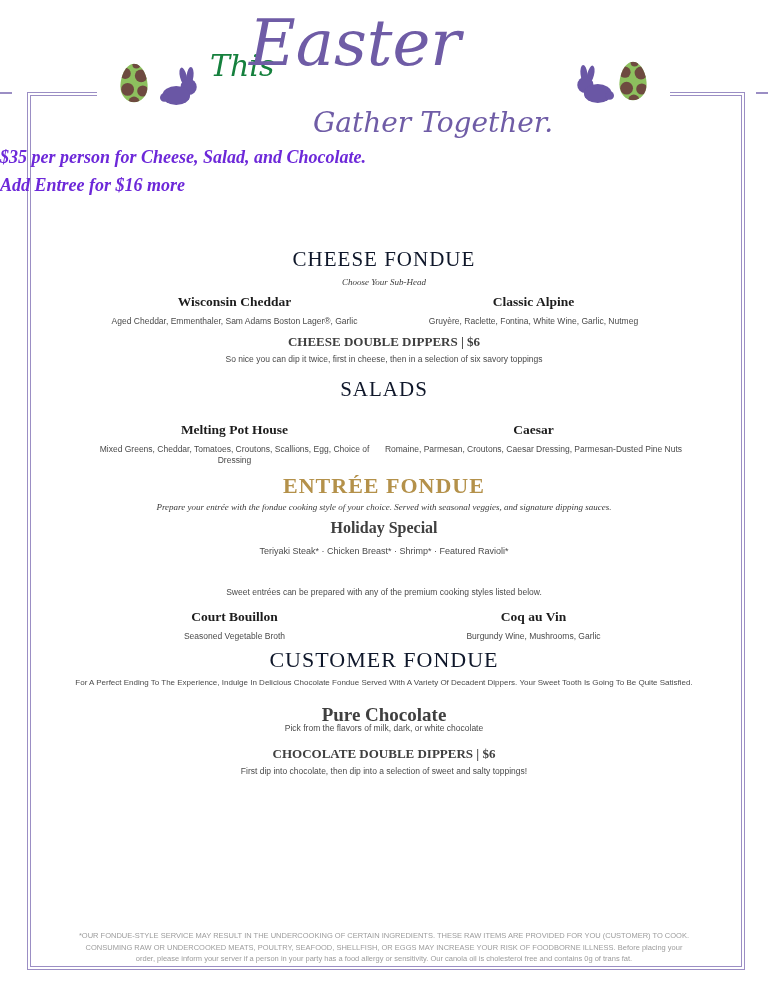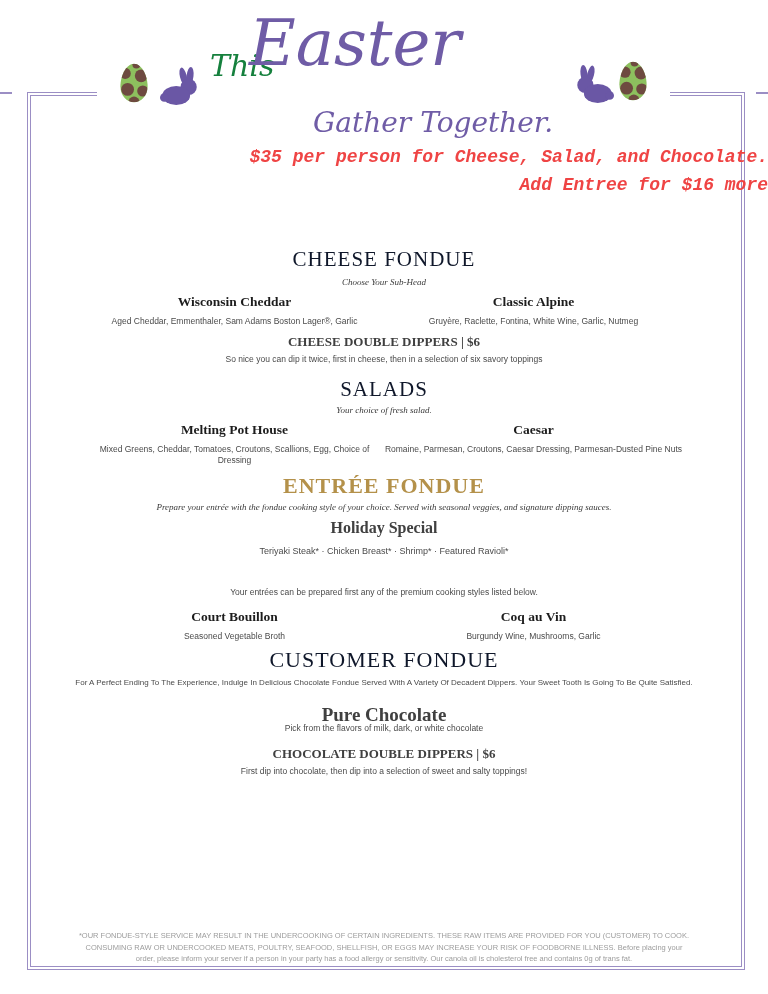--- a/index.html
+++ b/index.html
@@ -15,23 +15,23 @@
   .header-band{position:absolute;left:97px;top:20px;width:573px;height:96px;background:#fff;z-index:2;}
   .egg,.bunny{position:absolute;}
   .flip{transform:scaleX(-1);}
   .pre-title{position:absolute;left:113px;top:28px;
              font-family:"DejaVu Serif",serif;font-style:italic;font-size:30px;color:#15803d;}
   .script-title{position:absolute;left:152px;top:-14px;
              font-family:"DejaVu Serif",serif;font-style:italic;font-size:64px;color:#6f5ca6;}
   .gather{position:absolute;left:0;right:0;top:106px;text-align:center;z-index:2;
           transform:translateX(49px);font-family:"DejaVu Serif",serif;font-style:italic;
           font-size:28px;color:#6f5ca6;}
-  .offer{position:absolute;left:0;right:0;top:143px;text-align:right;z-index:2;
-         font-family:Liberation Mono, monospace;font-weight:bold;font-style:italic;
-         font-size:18px;line-height:28px;color:#ef4444;white-space:nowrap;}
+  .offer{position:absolute;left:0;right:0;top:143px;text-align:left;z-index:2;
+         font-family:Liberation Serif, serif;font-weight:bold;font-style:italic;
+         font-size:18px;line-height:28px;color:#6d28d9;white-space:nowrap;}
   
   .abs{position:absolute;left:0;right:0;text-align:center;}
   .sec-title{font-family:"Liberation Serif",serif;color:#0f172a;letter-spacing:1px;font-size:21px;}
   .sec-title.gold{color:#b4914a;font-weight:bold;font-size:22px;}
   .sec-title.big{font-size:22px;}
   .sec-title.small{font-size:15px;letter-spacing:0.5px;}
   .subhead-italic{font-family:"Liberation Serif",serif;font-style:italic;font-size:9px;color:#3a3a3a;white-space:nowrap;}
   .subhead-sans{font-size:8.5px;color:#4a4a4a;white-space:nowrap;}
   .cols{position:absolute;left:85px;right:85px;display:flex;}
   .col{flex:1;text-align:center;}
@@ -128,38 +128,37 @@
     </div>
     <div class="col">
       <div class="item-name">Classic Alpine</div>
       <div class="item-desc">Gruyère, Raclette, Fontina, White Wine, Garlic, Nutmeg</div>
     </div>
   </div>
   <div class="abs feature-name" style="top:334px;">CHEESE DOUBLE DIPPERS | $6</div>
   <div class="abs feature-desc" style="top:354px;">So nice you can dip it twice, first in cheese, then in a selection of six savory toppings</div>
 
   <div class="abs sec-title" style="top:377px;">SALADS</div>
-  <div class="abs subhead-italic" style="top:405px;">Your choice of fresh salad.</div>
   <div class="cols" style="top:422px;">
     <div class="col">
       <div class="item-name">Melting Pot House</div>
       <div class="item-desc">Mixed Greens, Cheddar, Tomatoes, Croutons, Scallions, Egg, Choice of Dressing</div>
     </div>
     <div class="col">
       <div class="item-name">Caesar</div>
       <div class="item-desc">Romaine, Parmesan, Croutons, Caesar Dressing, Parmesan-Dusted Pine Nuts</div>
     </div>
   </div>
 
   <div class="abs sec-title gold" style="top:473px;">ENTRÉE FONDUE</div>
   <div class="abs subhead-italic" style="top:502px;">Prepare your entrée with the fondue cooking style of your choice. Served with seasonal veggies, and signature dipping sauces.</div>
   <div class="abs feature-name md" style="top:519px;">Holiday Special</div>
   <div class="abs feature-desc" style="top:546px;font-size:9px;">Teriyaki Steak* · Chicken Breast* · Shrimp* · Featured Ravioli*</div>
 
-  <div class="abs subhead-sans" style="top:587px;">Your entrées can be prepared first any of the premium cooking styles listed below.</div>
+  <div class="abs subhead-sans" style="top:587px;">Sweet entrées can be prepared with any of the premium cooking styles listed below.</div>
   <div class="cols" style="top:609px;">
     <div class="col">
       <div class="item-name">Court Bouillon</div>
       <div class="item-desc">Seasoned Vegetable Broth</div>
     </div>
     <div class="col">
       <div class="item-name">Coq au Vin</div>
       <div class="item-desc">Burgundy Wine, Mushrooms, Garlic</div>
     </div>
   </div>

